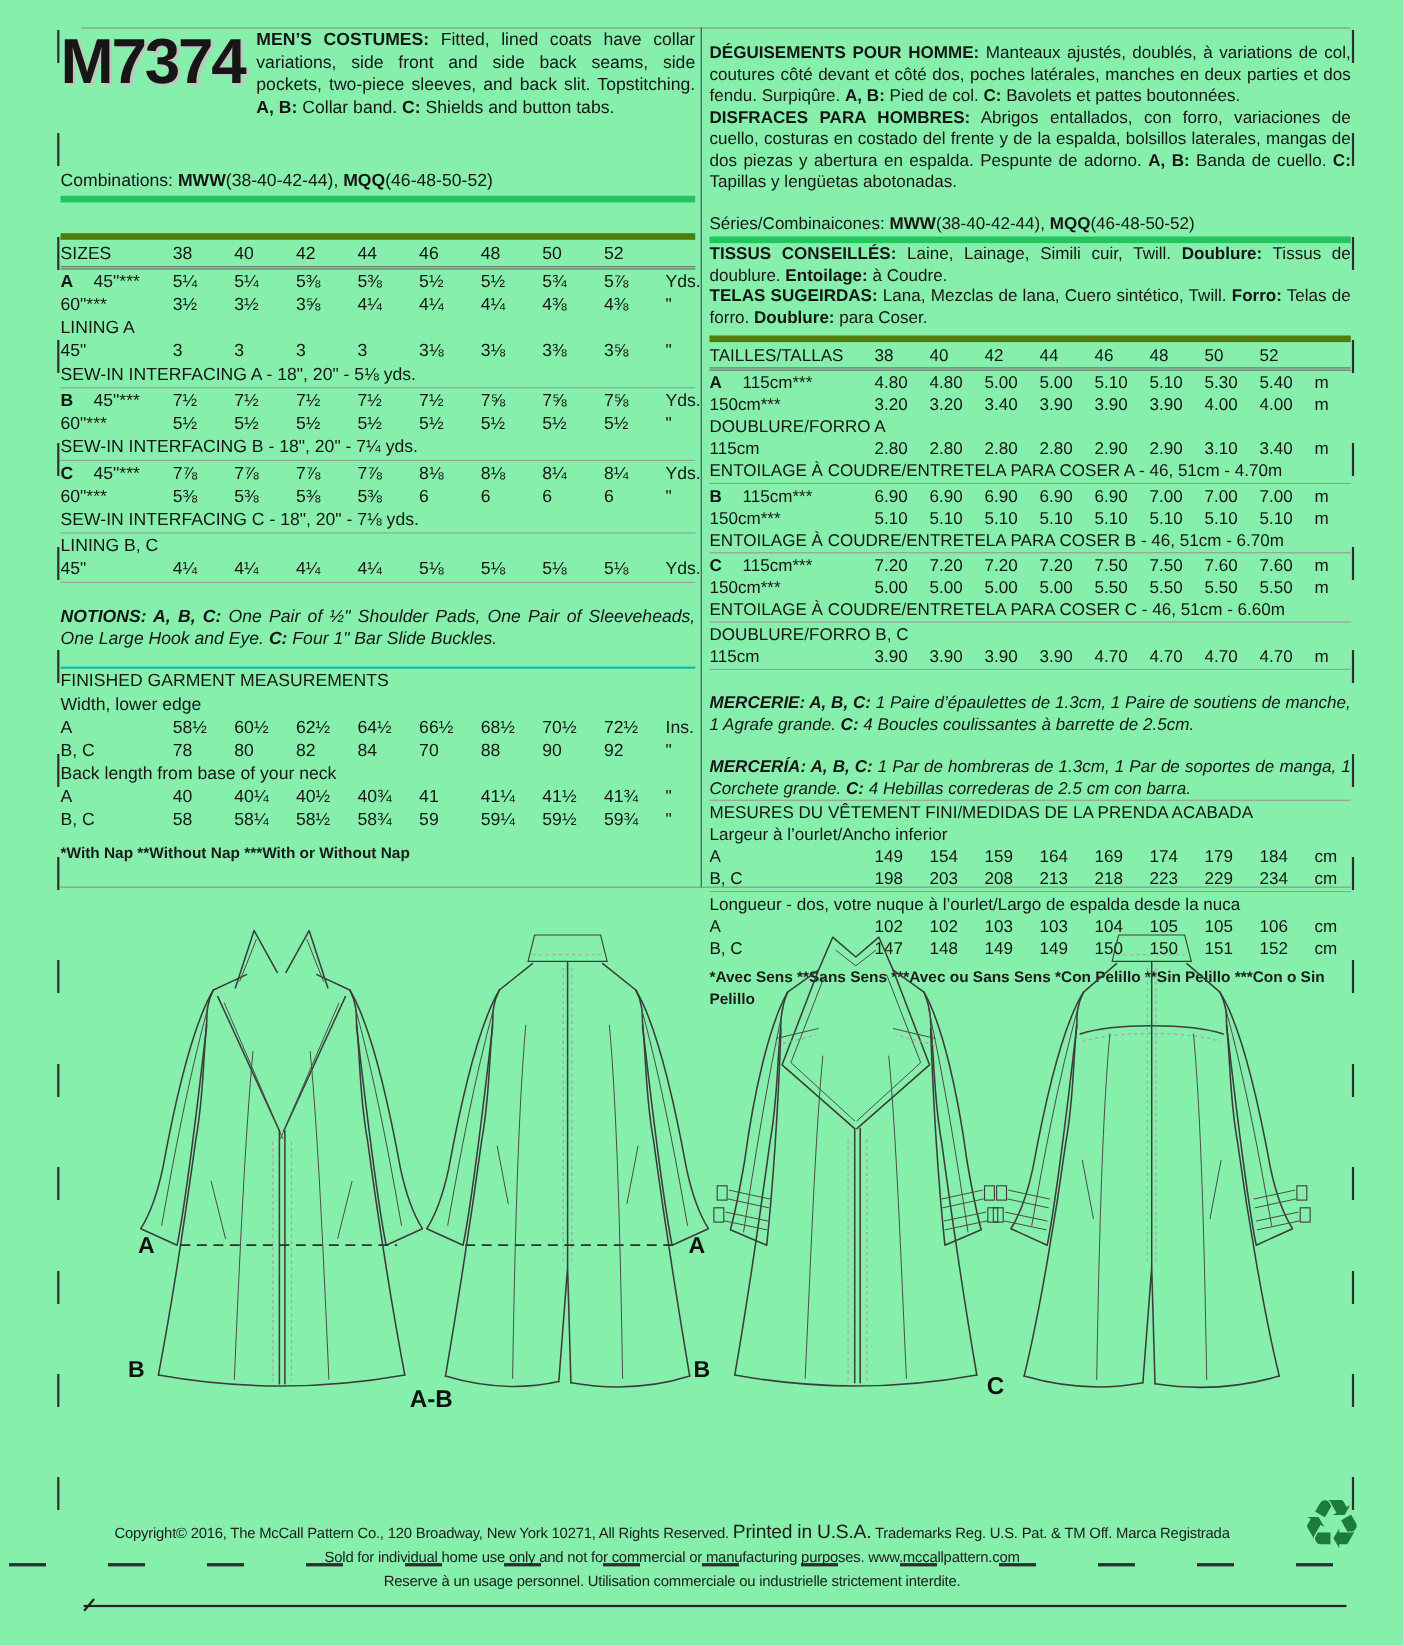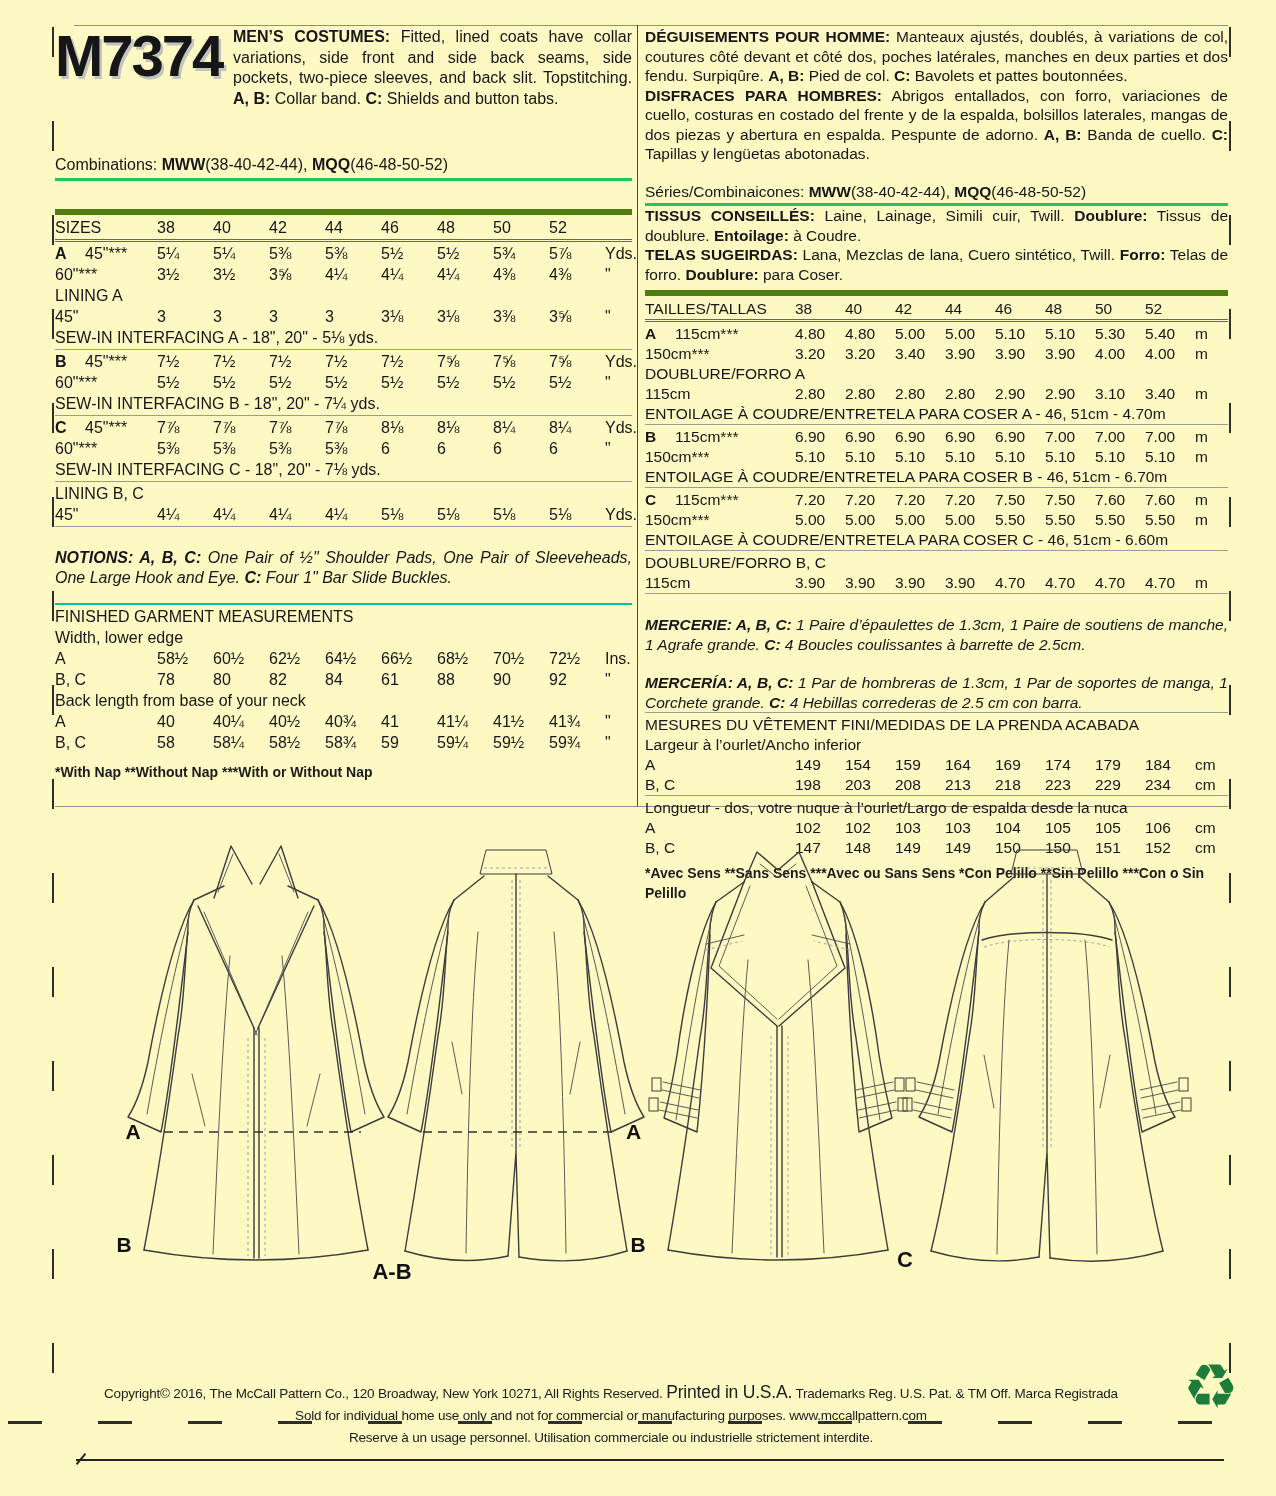--- a/index.html
+++ b/index.html
@@ -1,38 +1,38 @@
 <!DOCTYPE html>
 <html><head>
 <meta charset="utf-8">
 <style>
   html,body{margin:0;padding:0;background:#e8e8e6;}
-  .page{position:relative;width:1276px;height:1496px;background:#fef9c3;overflow:hidden;
+  .page{position:relative;width:1276px;height:1496px;background:#86efac;overflow:hidden;
         font-family:"Liberation Sans", sans-serif;color:#161616;}
   
   .topline{position:absolute;left:74px;right:48px;top:25px;height:1px;background:#8e8e8c;}
   .divider{position:absolute;left:637px;top:25px;width:1px;height:782px;background:#4a4a4a;}
   .midline{position:absolute;left:55px;right:48px;top:806px;height:1px;background:#8e8e8c;}
   .tickcol{position:absolute;width:2px;background:repeating-linear-gradient(180deg,#2e2e2e 0 30px,transparent 30px 94px);}
   .tickcol.left{left:52px;top:27px;height:1390px;}
   .tickcol.right{left:1229px;top:27px;height:1390px;}
   .cutline{position:absolute;left:8px;right:10px;top:1421px;height:3px;
            background:repeating-linear-gradient(90deg,#2e2e2e 0 34px,transparent 34px 90px);}
   .baseline{position:absolute;left:76px;right:52px;top:1459px;height:2px;background:#222;}
   .basetick{position:absolute;left:80px;top:1452px;width:2px;height:14px;background:#222;transform:rotate(40deg);}
   
   .col{position:absolute;top:27px;}
   .col.l{left:55px;width:577px;font-size:16px;line-height:20.5px;}
-  .col.r{left:645px;width:583px;font-size:15.5px;line-height:19.5px;}
+  .col.r{left:645px;width:583px;font-size:15.5px;line-height:19.5px;margin-top:12px;}
   .hdr{display:flex;align-items:flex-start;}
   .patnum{width:178px;font-size:58px;font-weight:bold;letter-spacing:-2px;line-height:58px;
           text-shadow:2.5px 2.5px 0 #c3c3c0;}
   .desc{flex:1;text-align:justify;}
   .para{text-align:justify;}
-  .lineu{border-bottom:3px solid #22c55e;padding-bottom:2px;}
+  .lineu{border-bottom:6px solid #22c55e;padding-bottom:2px;}
   .combo{margin-top:46px;}
   
   .ytable{margin-top:28px;border-top:6px solid #4d7c0f;padding-top:3px;}
   .mtable{border-top:2px solid #14b8a6;margin-top:14px;padding-top:2px;}
   .trow{min-height:21px;}
   .col.r .trow{min-height:20px;}
   .trow.cols{display:grid;}
   .col.l .trow.cols{grid-template-columns:102px repeat(8,56px) 1fr;}
   .col.r .trow.cols{grid-template-columns:150px repeat(8,50px) 1fr;}
   .trow .lab{white-space:nowrap;}
@@ -209,21 +209,21 @@
           <div class="cell">70½</div>
           <div class="cell">72½</div>
           <div class="unit">Ins.</div>
         </div>
         <div class="trow cols">
           <div class="lab"><span>B, C</span></div>
           <div class="cell">78</div>
           <div class="cell">80</div>
           <div class="cell">82</div>
           <div class="cell">84</div>
-          <div class="cell">61</div>
+          <div class="cell">70</div>
           <div class="cell">88</div>
           <div class="cell">90</div>
           <div class="cell">92</div>
           <div class="unit">"</div>
         </div>
         <div class="trow full"><b>Back length from base of your neck</b></div>
         <div class="trow cols">
           <div class="lab"><span>A</span></div>
           <div class="cell">40</div>
           <div class="cell">40¼</div>

